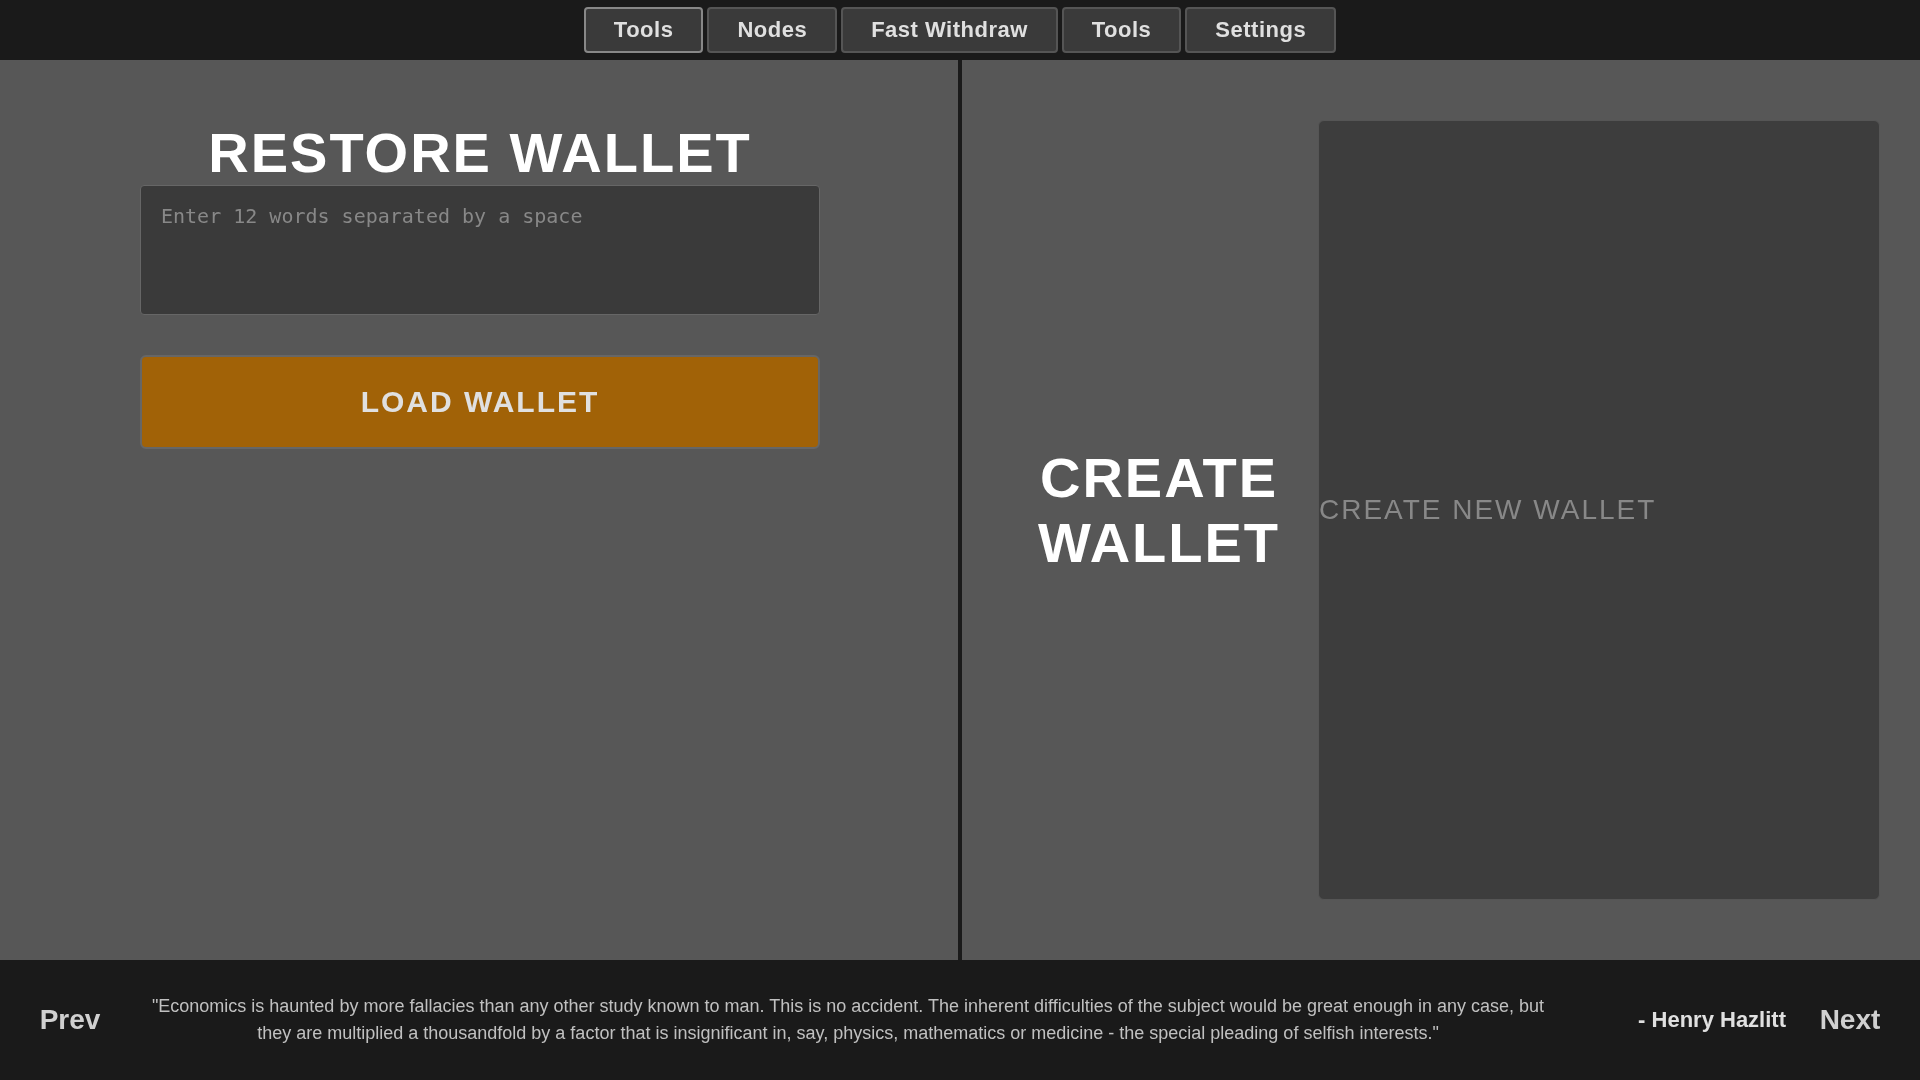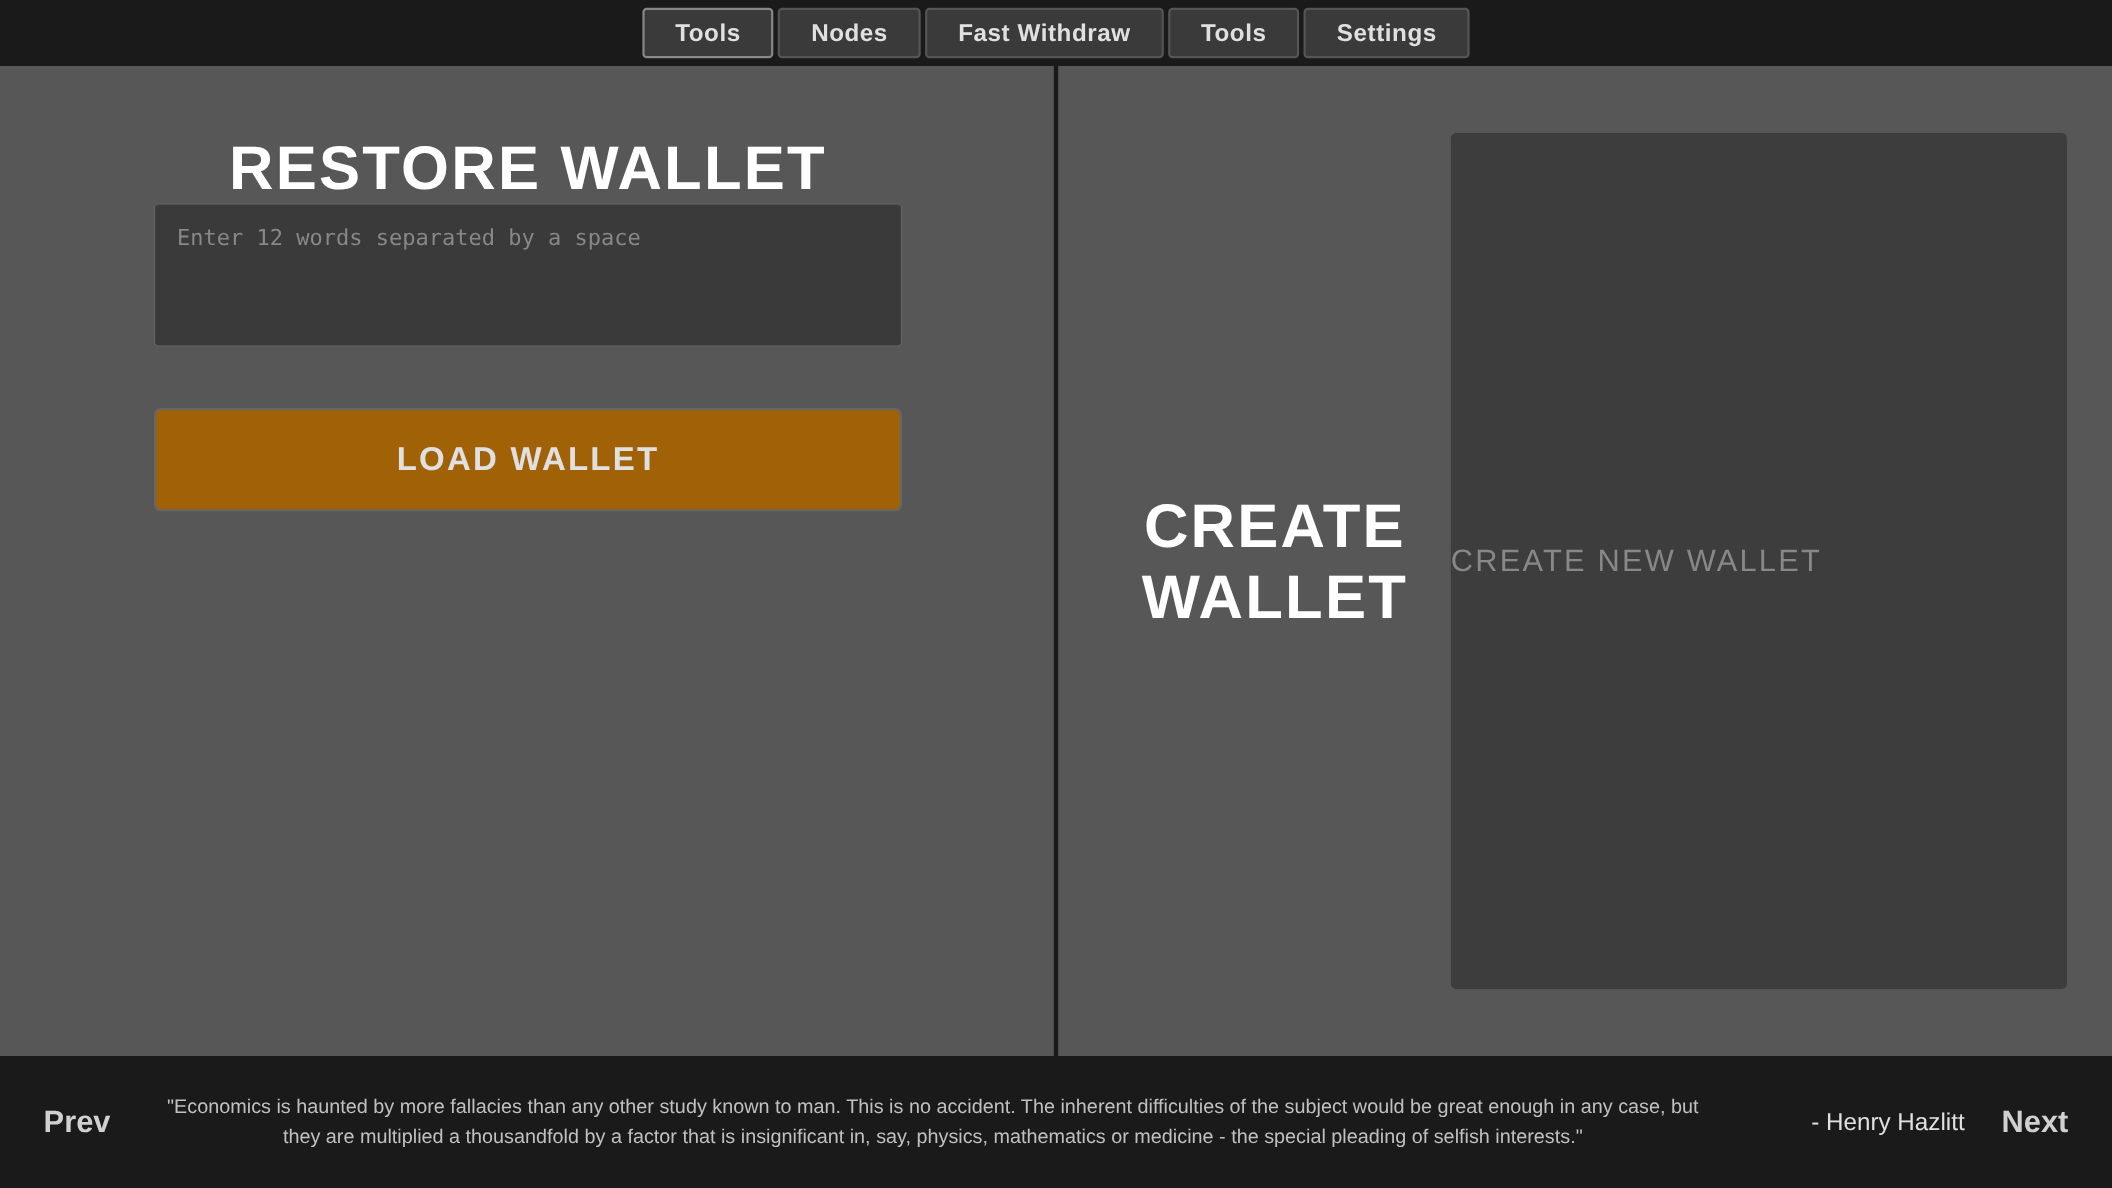--- a/index.html
+++ b/index.html
@@ -89,21 +89,21 @@
       max-width: 680px;
       height: 130px;
       background-color: #3a3a3a;
       border: 1px solid #666;
       border-radius: 4px;
       padding: 18px 20px;
       font-size: 20px;
       color: #aaa;
       resize: none;
       outline: none;
-      margin-bottom: 56px;
+      margin-bottom: 40px;
     }
 
     .mnemonic-input::placeholder {
       color: #888;
     }
 
     .load-wallet-btn {
       width: 100%;
       max-width: 680px;
       padding: 28px;
@@ -171,21 +171,21 @@
     .footer-quote {
       flex: 1;
       text-align: center;
       font-size: 18px;
       color: #c0c0c0;
       line-height: 1.5;
     }
 
     .footer-author {
       font-size: 22px;
-      font-weight: normal;
+      font-weight: bold;
       color: #e0e0e0;
       min-width: 200px;
       text-align: right;
     }
 
     .right-panel-inner {
       width: 100%;
       max-width: 680px;
       display: flex;
       flex-direction: column;

